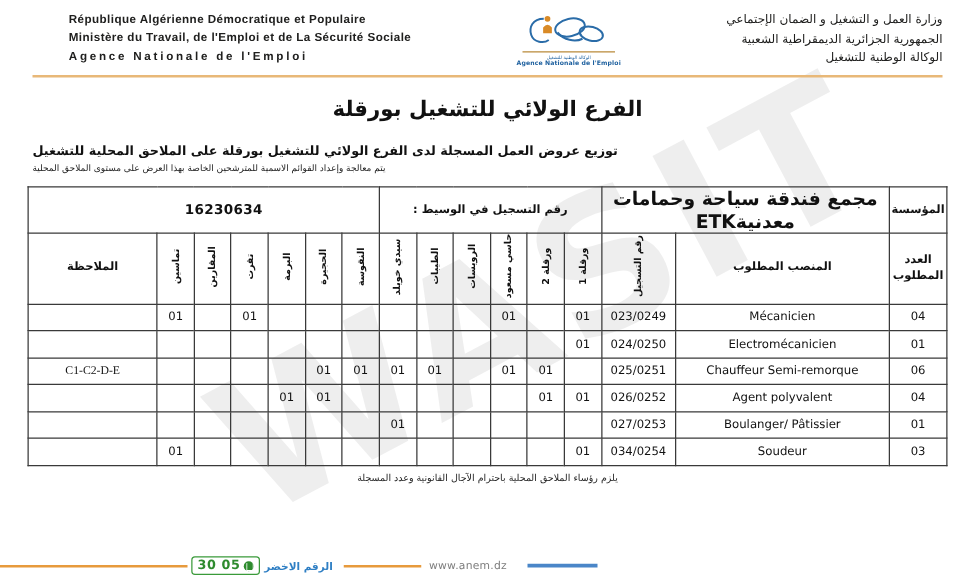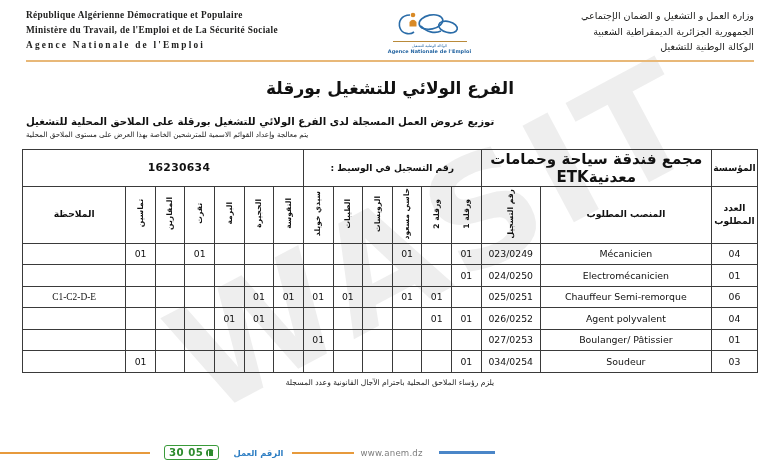--- a/index.html
+++ b/index.html
@@ -25,22 +25,22 @@
     transform:rotate(-28deg);
     letter-spacing:6px;
     white-space:nowrap;
   }
   
   .page{position:relative;z-index:10;padding:0;}
   .hdr{
     display:flex;align-items:flex-start;justify-content:space-between;
     padding:8px 26px 0 26px;height:56px;box-sizing:border-box;
   }
-  .hdr-left{font-family:Liberation Serif, serif;font-size:9.3px;
-    font-weight:bold;color:#20201f;line-height:1.62;letter-spacing:.35px;}
+  .hdr-left{font-family:Liberation Sans, sans-serif;font-size:9.3px;
+    font-weight:bold;color:#20201f;line-height:1.62;letter-spacing:.35px;margin-left:29px;}
   .hdr-left div:nth-child(3){letter-spacing:2.2px;}
   .hdr-right{font-size:9.6px;color:#20201f;line-height:1.62;text-align:right;
     direction:rtl;letter-spacing:.6px;font-weight:500;}
   .logo-wrap{display:flex;flex-direction:column;align-items:center;margin-top:1px;}
   .logo-txt-ar{font-size:3.6px;color:#1c5f9e;letter-spacing:.2px;direction:rtl;margin-top:1px;}
   .logo-txt-fr{font-size:4.9px;color:#1c5f9e;font-weight:bold;letter-spacing:.1px;}
   .logo-sep{width:74px;height:1px;background:#b98a3a;margin:2px 0 1px 0;}
   .rule{height:1.6px;background:#e8b878;margin:4px 26px 0 26px;}
   
   .title-ar{
@@ -110,21 +110,21 @@
     position:absolute;left:0;bottom:10px;width:780px;
     display:flex;align-items:center;justify-content:flex-end;
     padding-right:22px;box-sizing:border-box;direction:rtl;
   }
   .bline-or{height:2px;background:#e79a3c;width:150px;}
   .bline-or2{height:2px;background:#e79a3c;width:62px;margin:0 6px;}
   .bline-bl{height:3px;background:#4a86c8;width:56px;margin-right:6px;}
   .green-box{
     border:1.3px solid #3a9a3a;border-radius:3px;
     padding:0 4px;display:flex;align-items:center;gap:3px;
-    margin:0 14px;height:13px;
+    margin:0 3px;height:13px;
   }
   .green-num{color:#2e8b2e;font-weight:bold;font-size:10.2px;direction:ltr;letter-spacing:.5px;}
   .phone-ic{
     width:8px;height:8px;border-radius:50%;
     background:#2e8b2e;display:inline-block;position:relative;
   }
   .phone-ic:after{
     content:"";position:absolute;left:2px;top:1.6px;
     width:4px;height:4.6px;border:1.1px solid #fff;border-radius:1px;
     border-top-color:transparent;
@@ -387,19 +387,19 @@
   </table>
 
   <div class="foot-note">يلزم رؤساء الملاحق المحلية باحترام الآجال القانونية وعدد المسجلة</div>
 
 </div>
 
 <div class="bottom">
   <div class="bline-bl"></div>
   <span class="web">www.anem.dz</span>
   <div class="bline-or2"></div>
-  <span class="green-lbl">الرقم العمل</span>
+  <span class="green-lbl">الرقم الاخضر</span>
   <div class="green-box">
     <span class="phone-ic"></span>
     <span class="green-num">30 05</span>
   </div>
   <div class="bline-or"></div>
 </div>
 
 </body></html>

